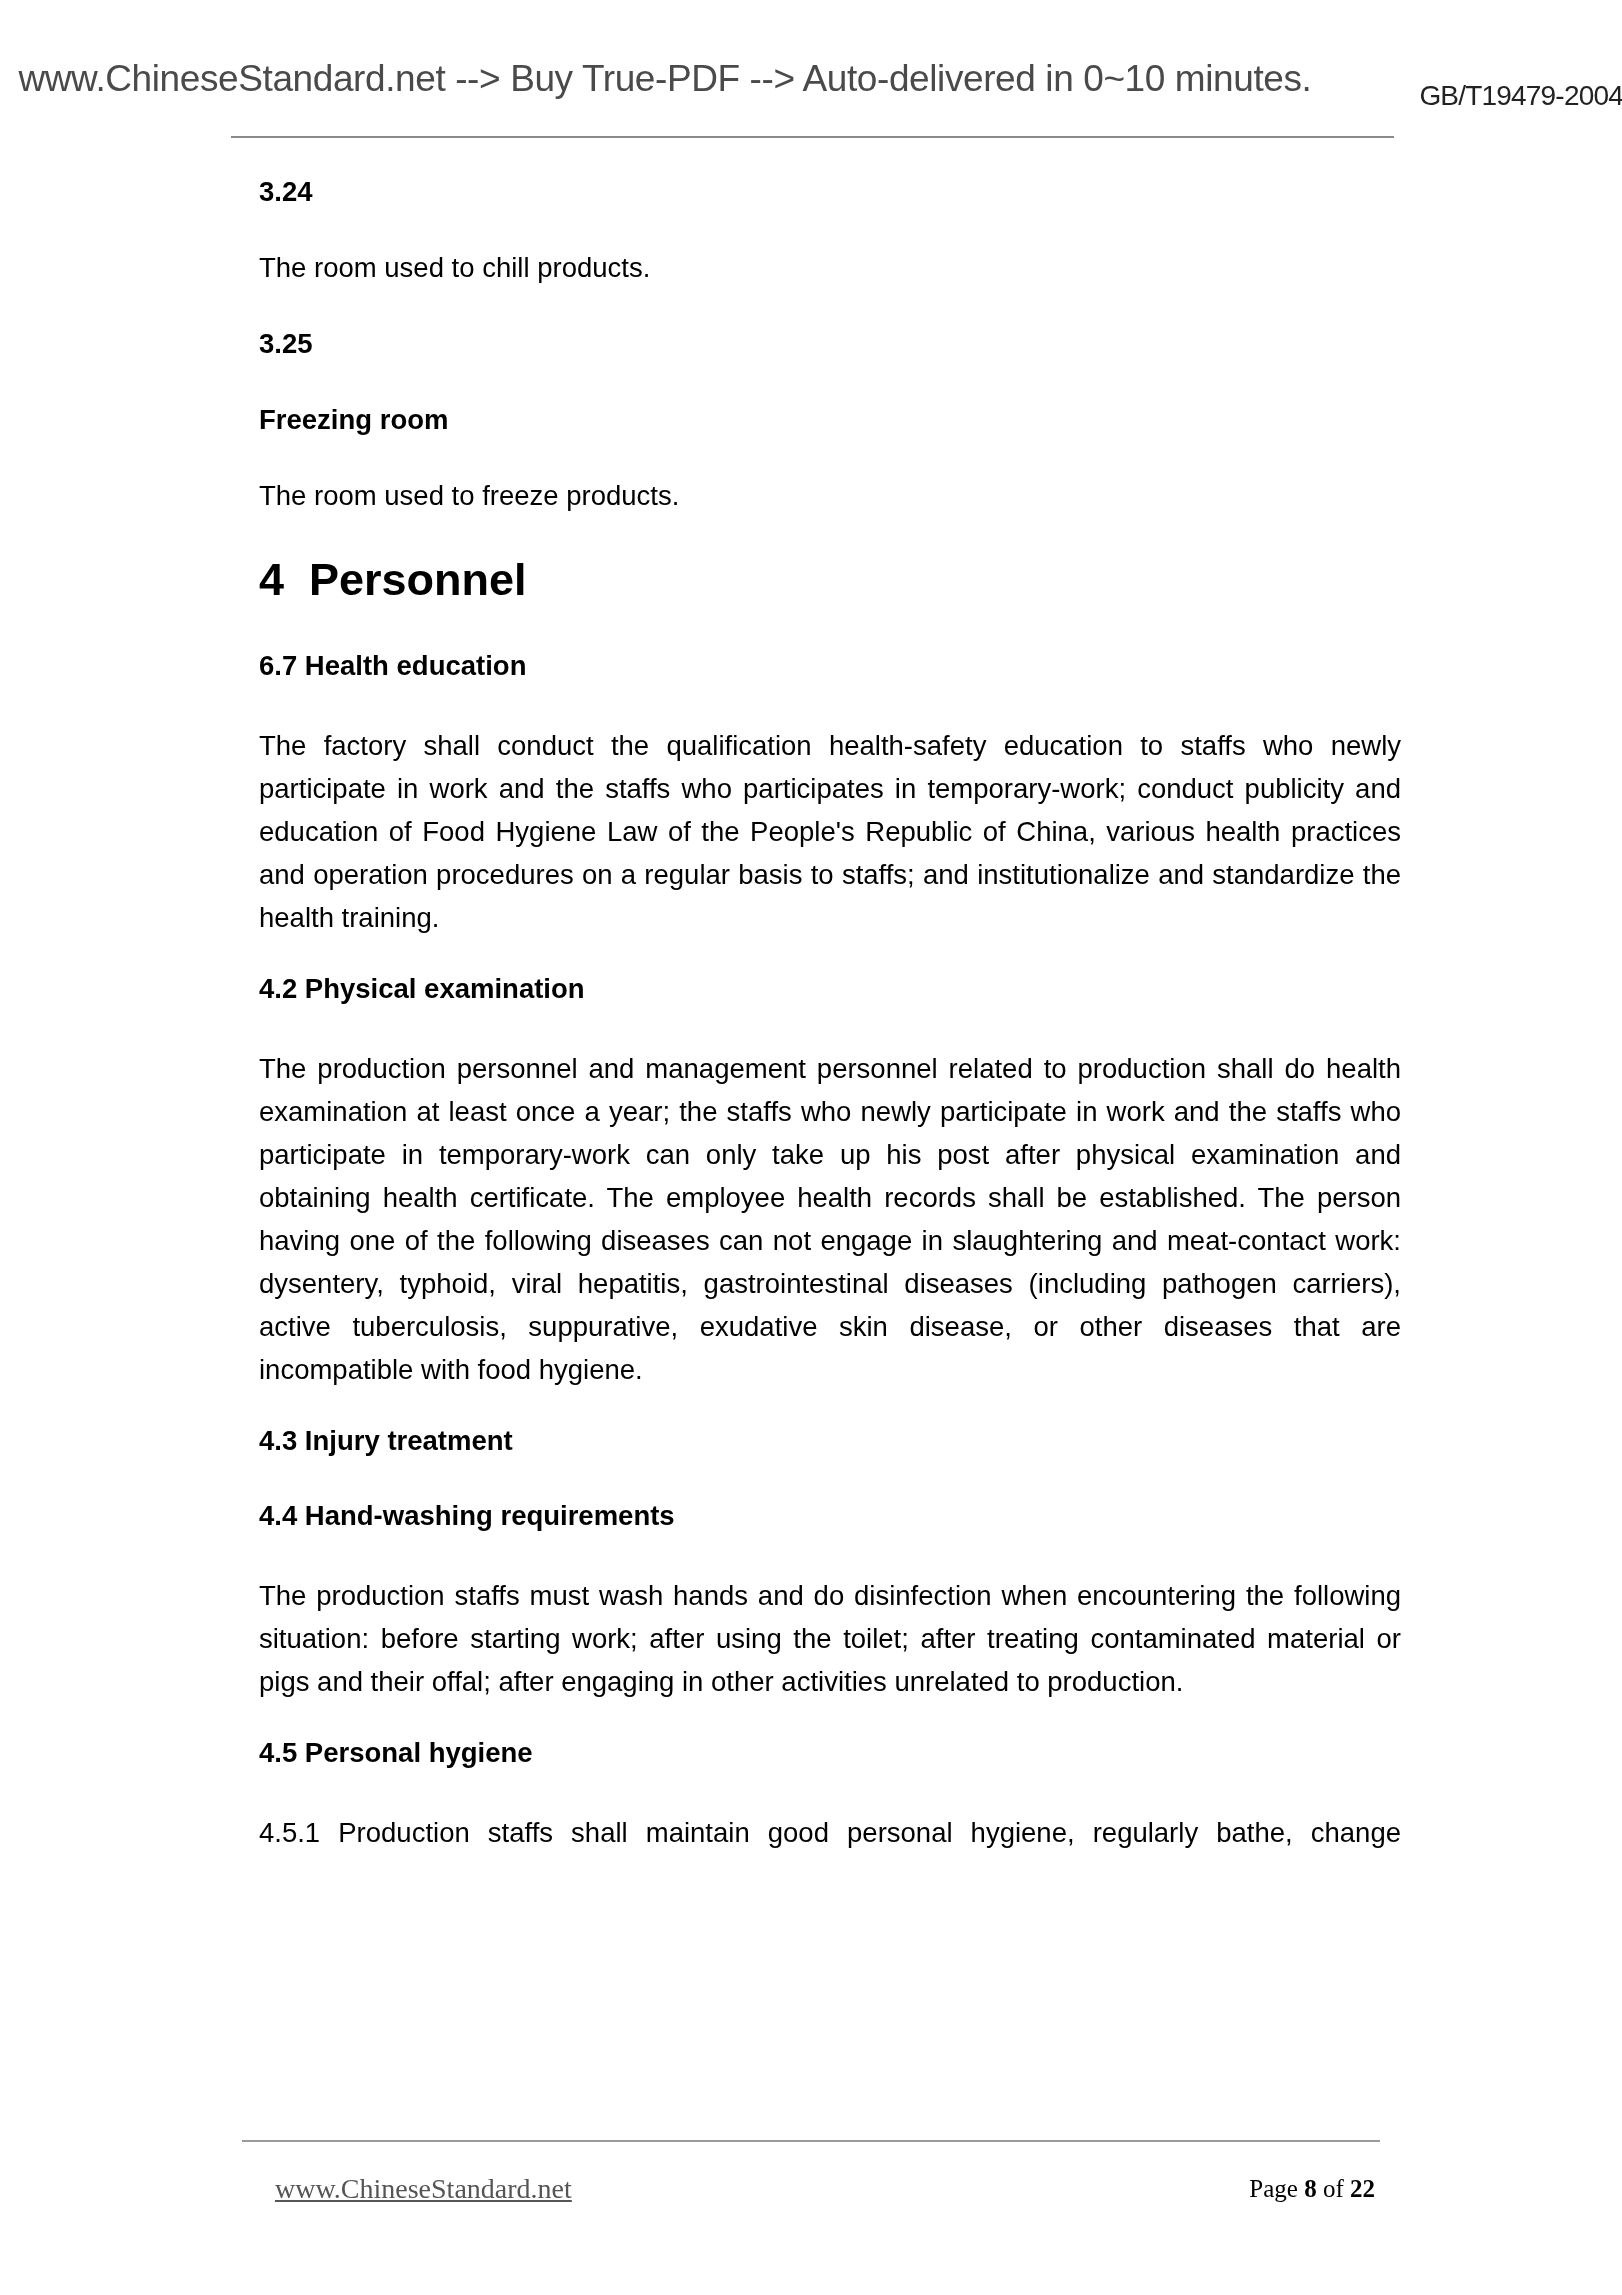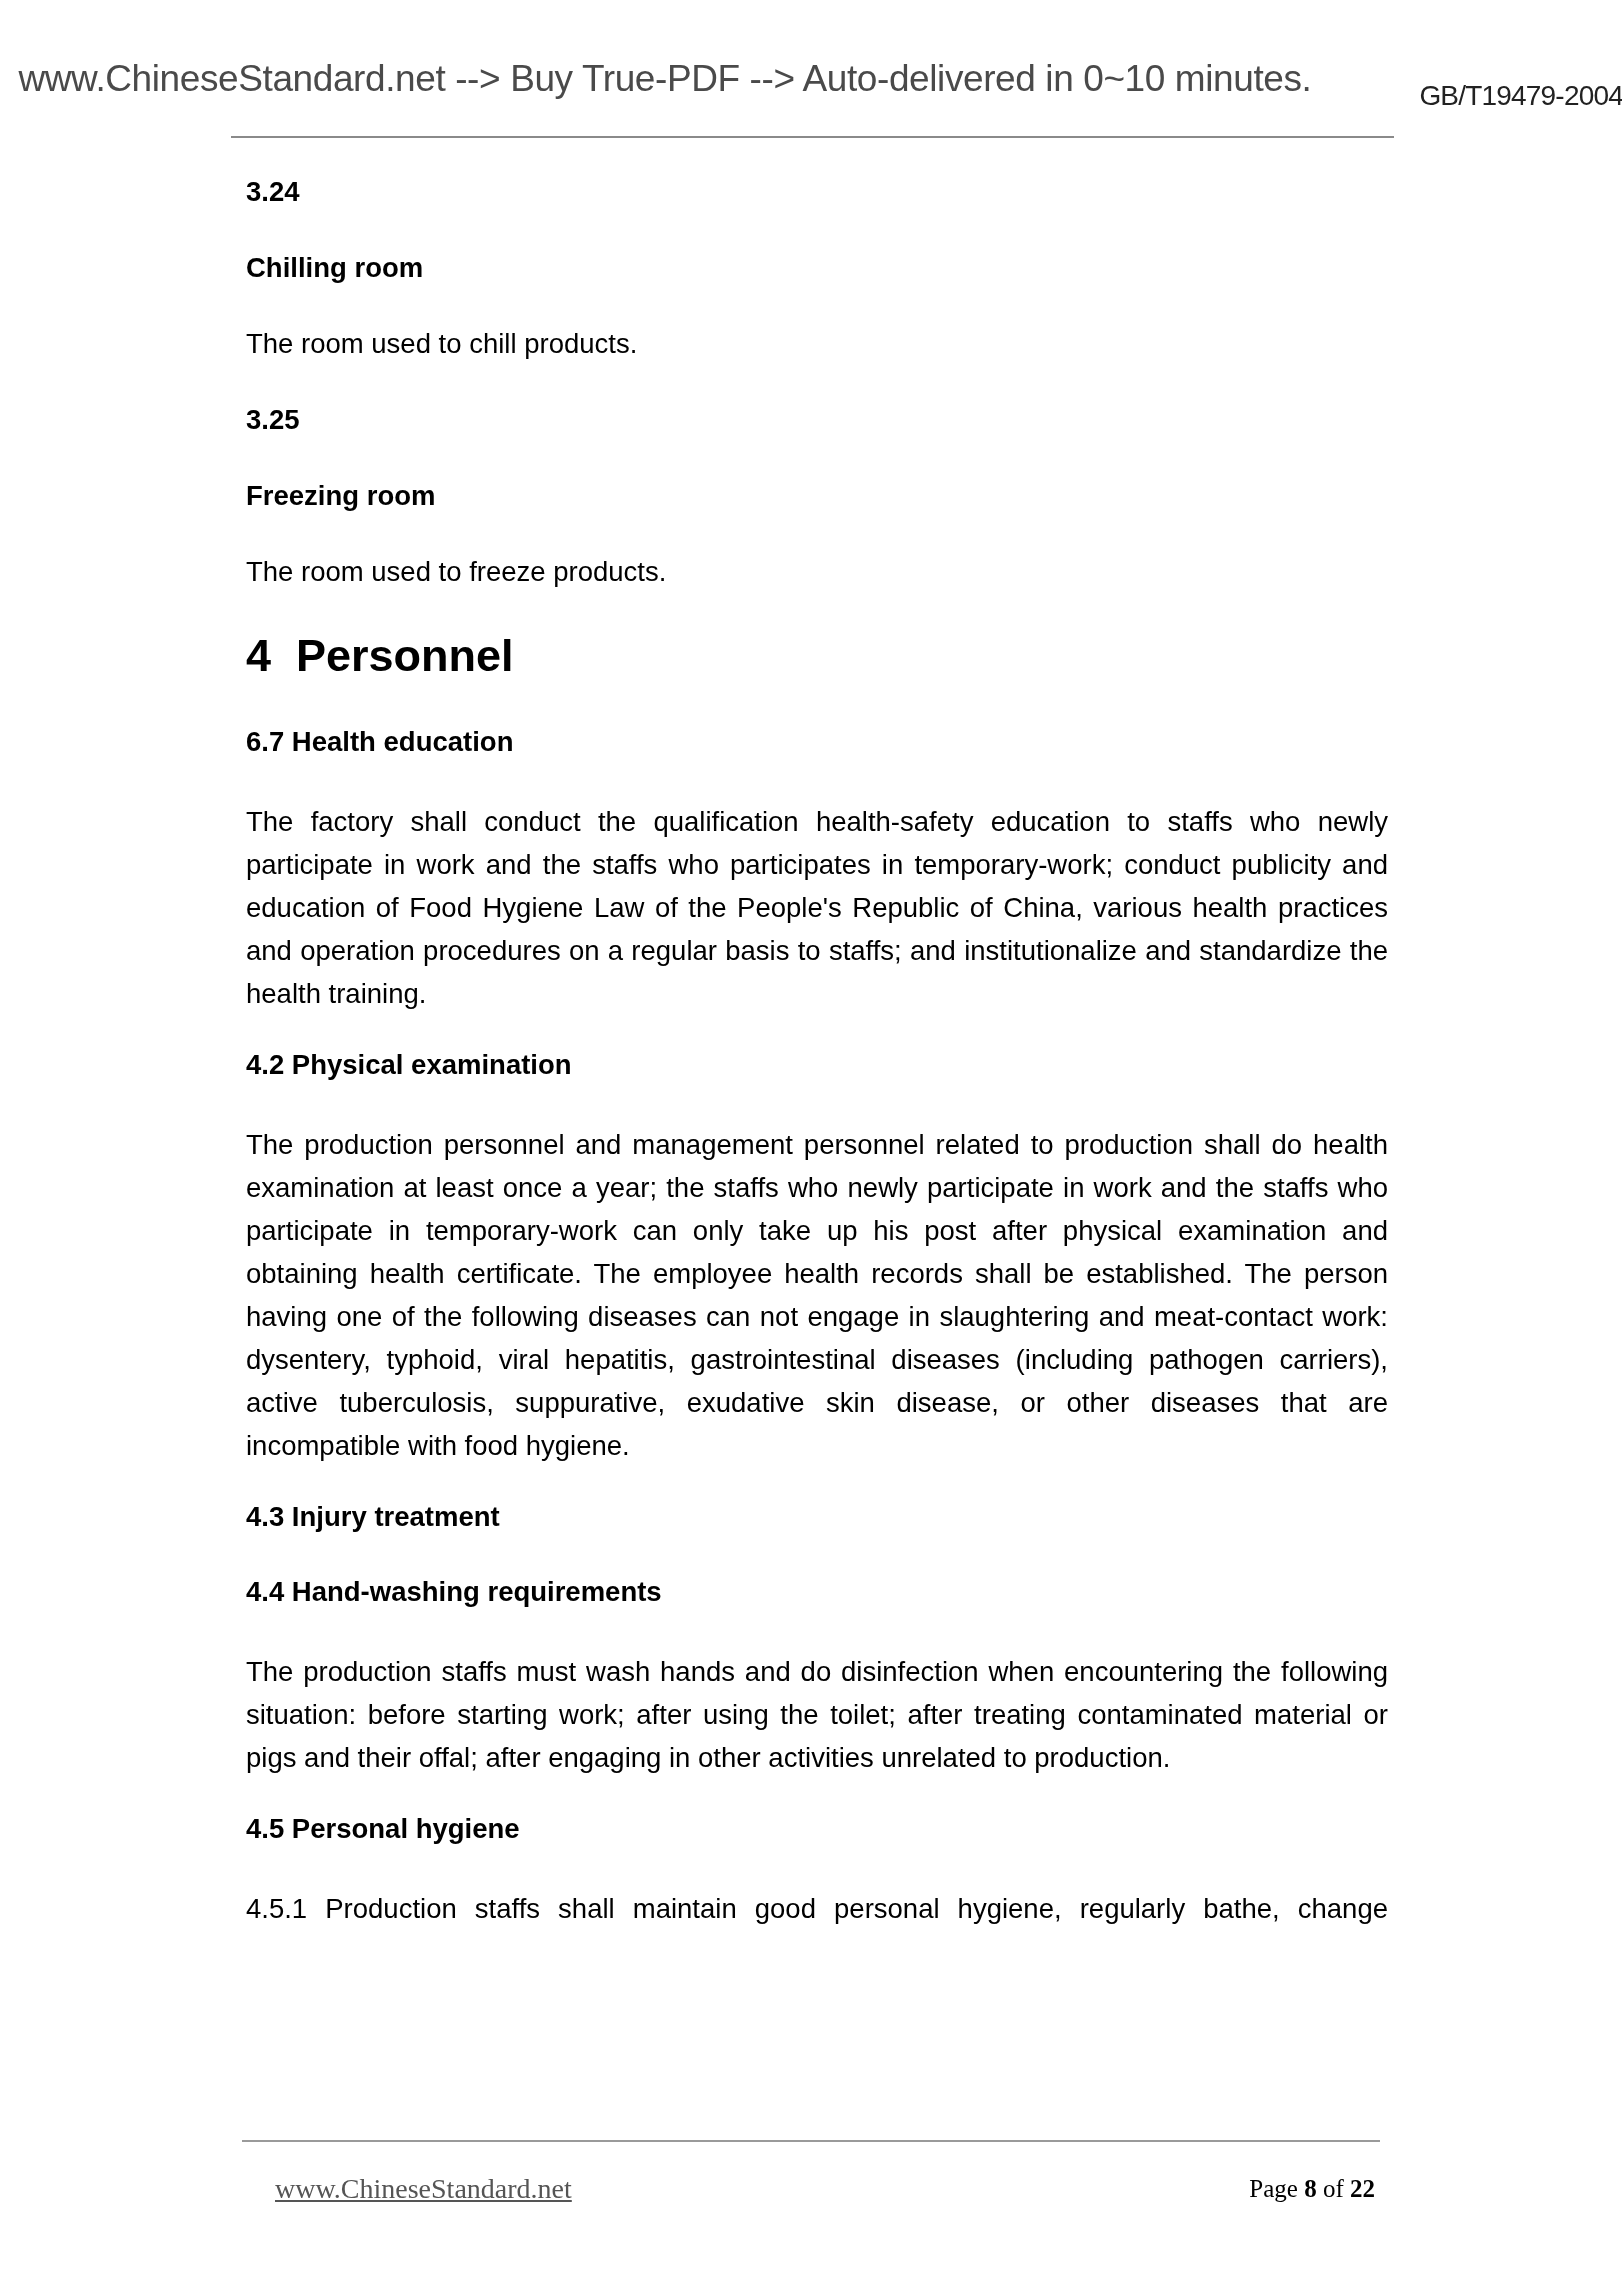--- a/index.html
+++ b/index.html
@@ -42,21 +42,21 @@
     .header-rule {
       position: absolute;
       left: 231px;
       top: 136px;
       width: 1163px;
       height: 1.7px;
       background: #8a8a8a;
     }
     .content {
       position: absolute;
-      left: 246px;
+      left: 259px;
       top: 175px;
       width: 1142px;
     }
     .term-num, .term-name {
       font-weight: bold;
       font-size: 27.5px;
       line-height: 33px;
       margin: 0 0 43px 0;
     }
     .term-def {
@@ -121,21 +121,20 @@
 <body>
 
 <div class="header-banner">www.ChineseStandard.net --&gt; Buy True-PDF --&gt; Auto-delivered in 0~10 minutes.</div>
 <div class="header-doc-id">GB/T19479-2004</div>
 <div class="header-rule"></div>
 
 <div class="content">
 
   <div>
     <div class="term-num">3.24</div>
-    <div class="term-name">Chilling room</div>
     <div class="term-def">The room used to chill products.</div>
   </div>
 
   <div>
     <div class="term-num">3.25</div>
     <div class="term-name">Freezing room</div>
     <div class="term-def">The room used to freeze products.</div>
   </div>
 
   <div class="chapter-title">4  Personnel</div>

